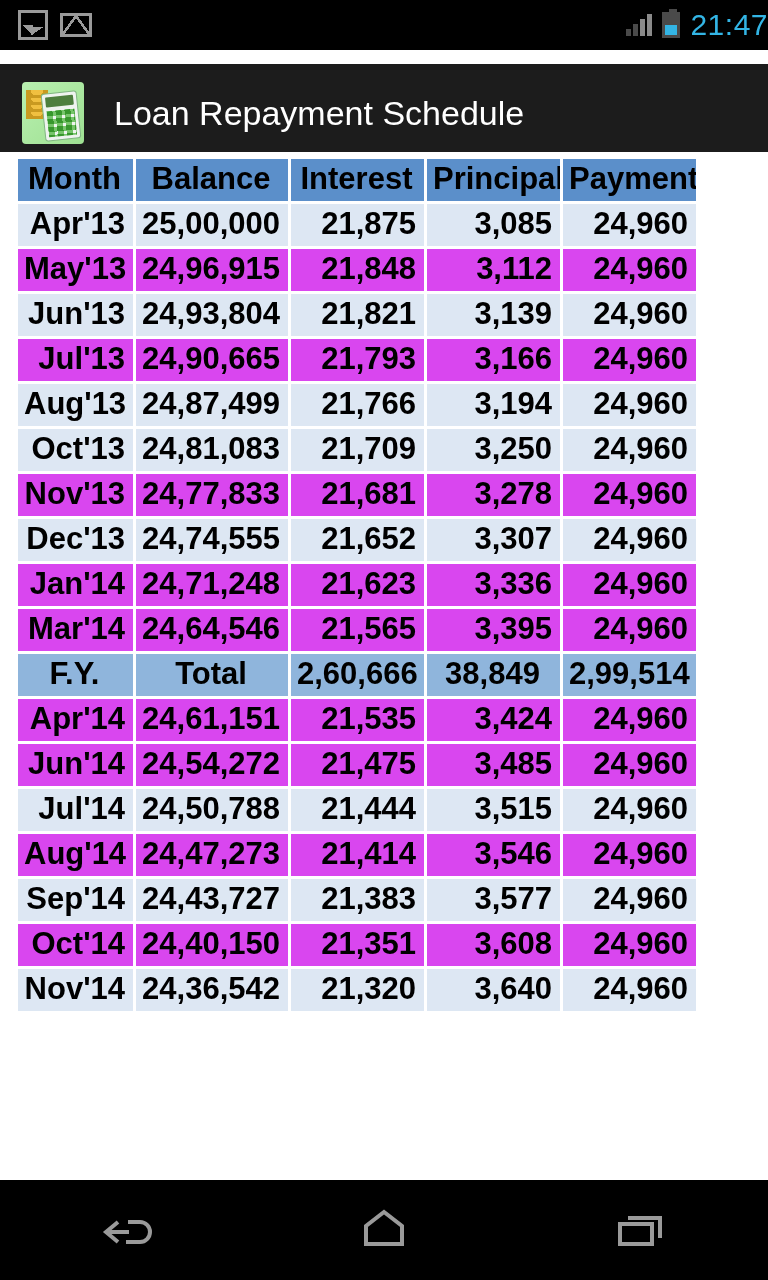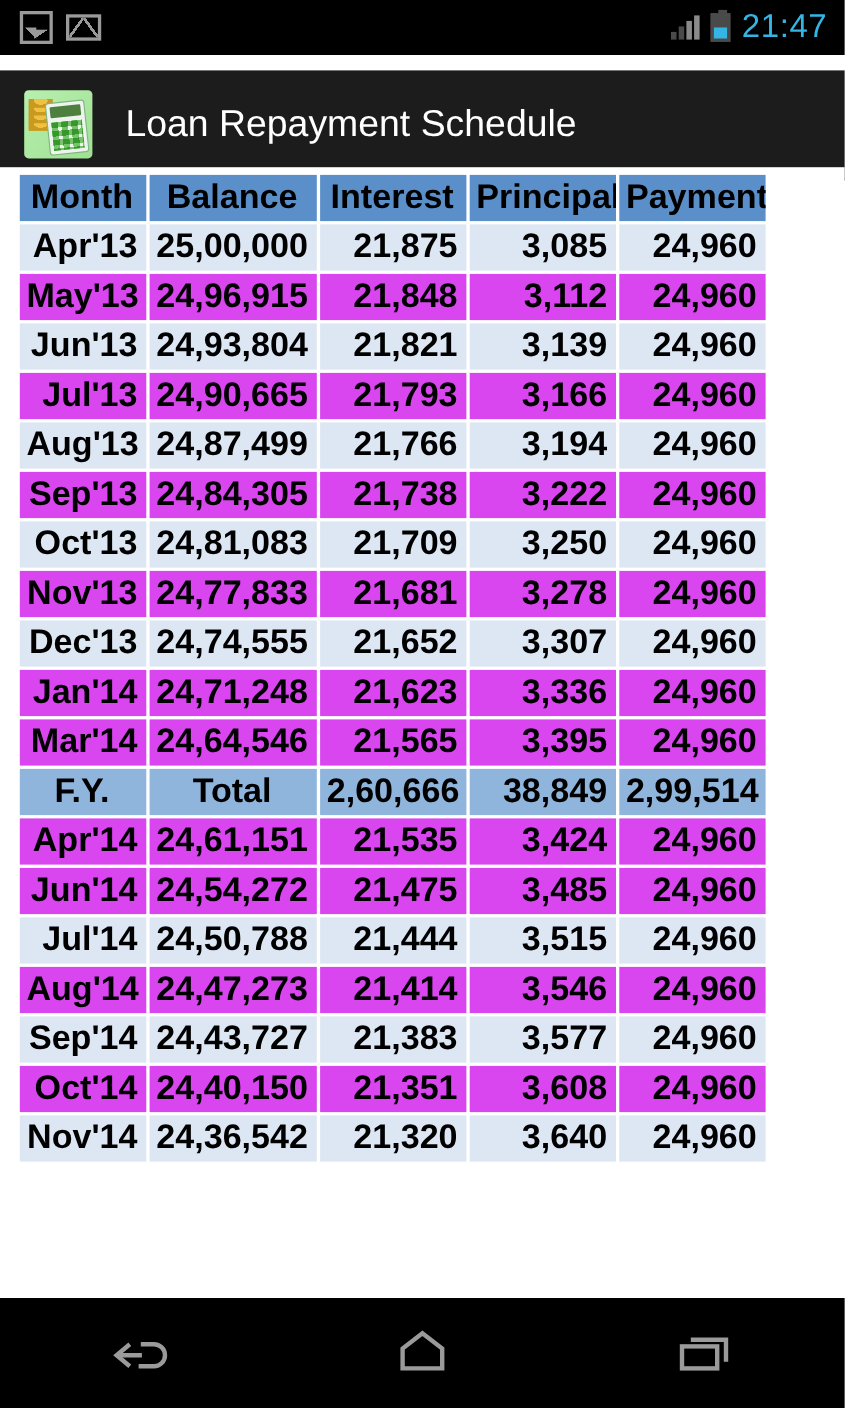--- a/index.html
+++ b/index.html
@@ -10,21 +10,21 @@
     overflow:hidden;
   }
   #screen { position:relative; width:768px; height:1280px; background:#ffffff; }
 
   
   #statusbar {
     position:absolute; top:0; left:0; width:768px; height:50px;
     background:#000000; display:flex; align-items:center;
   }
   .sb-left { display:flex; align-items:center; gap:12px; padding-left:18px; }
-  .sb-right { margin-left:auto; display:flex; align-items:center; gap:10px; padding-right:16px; }
+  .sb-right { margin-left:auto; display:flex; align-items:center; gap:10px; padding-right:0; }
   .icon-photo { width:30px; height:30px; border:3px solid #9a9a9a; position:relative; background:#000; }
   .icon-photo:after{
     content:""; position:absolute; left:2px; bottom:2px; width:20px; height:10px;
     background:
       linear-gradient(to top right, transparent 48%, #9a9a9a 48%) no-repeat left bottom/10px 10px,
       linear-gradient(to top left, transparent 48%, #9a9a9a 48%) no-repeat right bottom/12px 8px;
   }
   .icon-gmail { width:32px; height:24px; border:3px solid #9a9a9a; position:relative; background:#000; }
   .icon-gmail:after{
     content:""; position:absolute; left:0; top:0; width:26px; height:18px;
@@ -93,21 +93,21 @@
     height:42px; white-space:nowrap; overflow:hidden;
   }
   table.sched th { background:#5b8fca; text-align:center; }
   col.c-month    { width:115px; }
   col.c-balance  { width:152px; }
   col.c-interest { width:133px; }
   col.c-principal{ width:133px; }
   col.c-payment  { width:133px; }
   tr.odd  td { background:#dde7f3; }
   tr.even td { background:#d946ef; }
-  tr.total td { background:#8fb5dc; }
+  tr.total td { background:#8fb5dc;text-align:center; }
   tr.total td.lbl { text-align:center;margin-left:48px; }
 </style>
 </head>
 <body>
 
 <div id="screen">
 
   <div id="statusbar">
     <div class="sb-left">
       <span class="icon-photo"></span>
@@ -180,27 +180,20 @@
             <td>24,90,665</td>
             <td>21,793</td>
             <td>3,166</td>
             <td>24,960</td>
           </tr>
           <tr class="odd">
             <td>Aug'13</td>
             <td>24,87,499</td>
             <td>21,766</td>
             <td>3,194</td>
-            <td>24,960</td>
-          </tr>
-          <tr class="even">
-            <td>Sep'13</td>
-            <td>24,84,305</td>
-            <td>21,738</td>
-            <td>3,222</td>
             <td>24,960</td>
           </tr>
           <tr class="odd">
             <td>Oct'13</td>
             <td>24,81,083</td>
             <td>21,709</td>
             <td>3,250</td>
             <td>24,960</td>
           </tr>
           <tr class="even">

